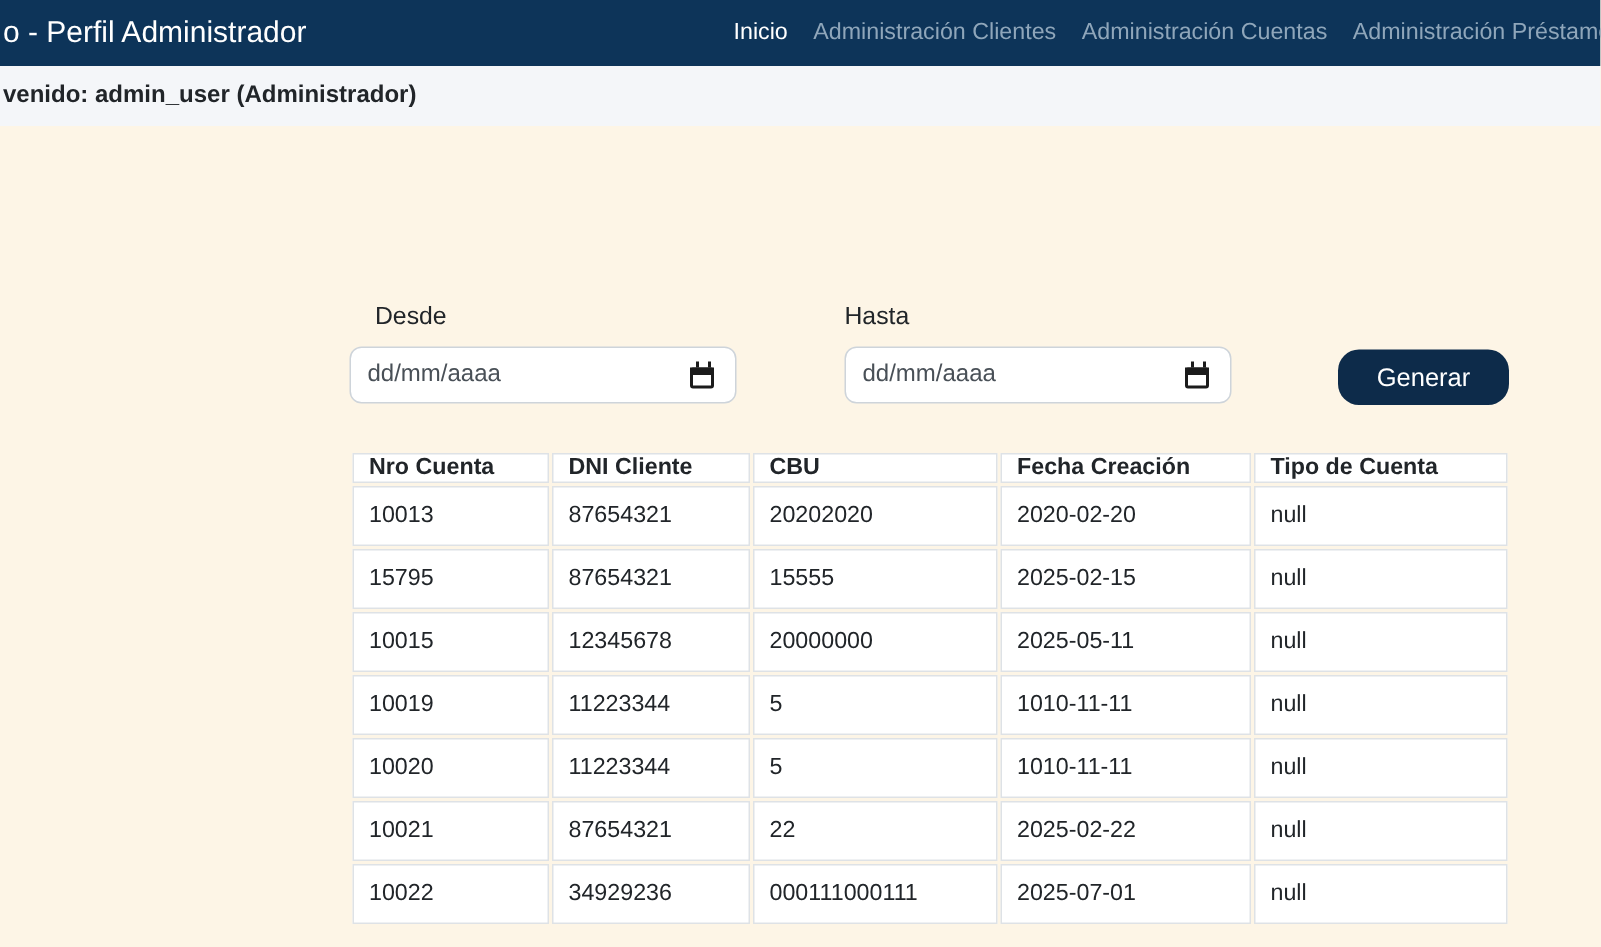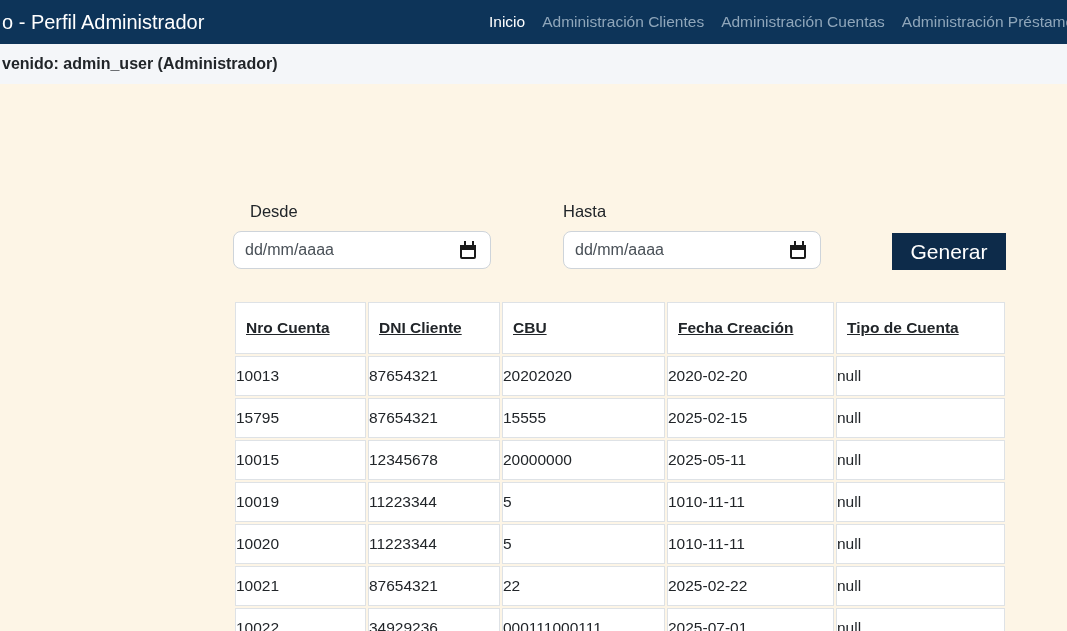--- a/index.html
+++ b/index.html
@@ -73,36 +73,36 @@
     background:#1b1b1b;
   }
   .cal-icon::after {
     content:""; position:absolute; top:-6px; left:2px; width:2px; height:4px;
     background:#1b1b1b; box-shadow:8px 0 0 #1b1b1b;
   }
 
   .btn-generar {
     position:absolute; top:147px; left:659px; width:114px; height:37px;
     background:var(--button_bg,#0d2b4a); color:var(--button_text,#ffffff);
-    border:none; border-radius:0; font-size:21px; cursor:pointer;
+    border:none; border-radius:14px; font-size:17px; cursor:pointer;
     font-family:"Liberation Sans", sans-serif;
   }
 
   
   .report-table {
     position:absolute; top:214px; left:0; width:774px;
     border-collapse:separate; border-spacing:2px; table-layout:fixed;
     font-size:15.5px;
   }
   .report-table th, .report-table td {
     background:#fff; border:1px solid var(--table_border,#dee2e6);
     text-align:left; vertical-align:middle; overflow:hidden; white-space:nowrap;
   }
-  .report-table th { font-weight:700; padding:16px 10px;text-decoration:underline; }
-  .report-table td { padding:10px 0; height:17px; }
+  .report-table th { font-weight:700; padding:0 10px; }
+  .report-table td { padding:10px 10px; height:17px; }
 </style>
 </head>
 <body>
 
 <header class="navbar">
   <div class="brand">o - Perfil Administrador</div>
   <nav class="nav-links">
       <a class="active">Inicio</a>
       <a class="">Administración Clientes</a>
       <a class="">Administración Cuentas</a>

